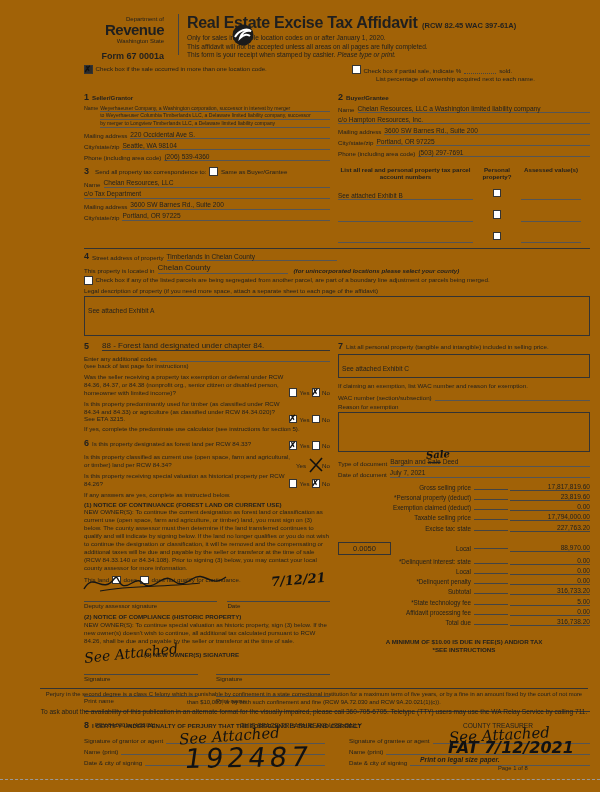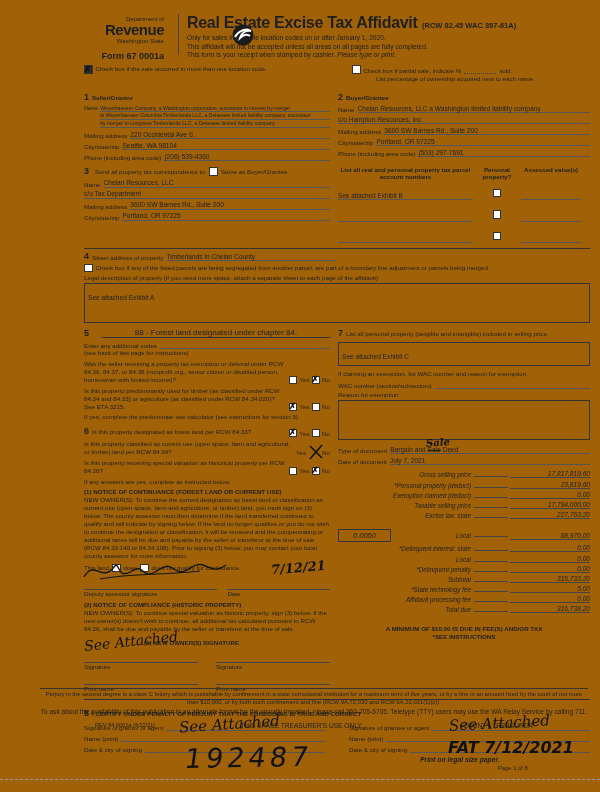--- a/index.html
+++ b/index.html
@@ -204,37 +204,42 @@
     </div>
 
     <div class="hr" style="margin-top:5px;"></div>
     <div style="margin-top:2px;">
       <div class="fl" style="margin-top:0;">
         <span class="sec-num">4</span>
         <span class="lbl">Street address of property</span>
         <span class="v" style="max-width:200px;flex:none;width:170px;">Timberlands in Chelan County</span>
         <span style="flex:1;"></span>
       </div>
+      <div class="fl">
+        <span class="lbl">This property is located in</span>
+        <span class="v" style="flex:none;width:130px;font-size:8px;">Chelan County</span>
+        <span class="lbl b i" style="margin-left:6px;">(for unincorporated locations please select your county)</span>
+      </div>
       <div style="display:flex;gap:3px;margin-top:2.5px;align-items:flex-start;">
         <span class="cb"></span>
         <span class="sm">Check box if any of the listed parcels are being segregated from another parcel, are part of a boundary line adjustment or parcels being merged.</span>
       </div>
       <div class="sm" style="margin-top:2px;">Legal description of property (if you need more space, attach a separate sheet to each page of the affidavit)</div>
       <div class="box" style="height:34px;padding:2px 3px;margin-top:1px;">
         <span style="font-size:6.6px;">See attached Exhibit A</span>
       </div>
     </div>
 
     <div class="cols" style="margin-top:5px;">
 
       <div class="colL">
         <div>
           <div style="display:flex;align-items:flex-end;">
             <span class="sec-num">5</span>
-            <span style="flex:1;margin-left:10px;border-bottom:0.7px solid #333;font-size:8px;text-align:center;">88 - Forest land designated under chapter 84.</span>
+            <span style="flex:1;margin-left:10px;border-bottom:0.7px solid #333;font-size:8px;">88 - Forest land designated under chapter 84.</span>
           </div>
           <div class="fl">
               <span class="lbl">Enter any additional codes</span>
               <span class="v"></span>
             </div>
           <div class="sm">(see back of last page for instructions)</div>
           <div class="qrow">
             <span class="sm qt">Was the seller receiving a property tax exemption or deferral under RCW 84.36, 84.37, or 84.38 (nonprofit org., senior citizen or disabled person, homeowner with limited income)?</span>
             <span class="yesno">
                 <span class="cb"></span>
@@ -363,21 +368,21 @@
           <div class="fl" style="margin-top:0;">
             <span class="lbl">Type of document</span>
             <span class="v"><span>Bargain and </span><span style="text-decoration:line-through;">Sale</span><span> Deed</span></span>
           </div>
           <div class="fl">
             <span class="lbl">Date of document</span>
             <span class="v">July 7, 2021</span>
           </div>
         </div>
 
-        <div style="margin-top:5px;font-style:italic;">
+        <div style="margin-top:5px;">
           <div class="frow">
               <span class="flabel">Gross selling price</span>
               <span class="fleader"></span>
               <span class="fval">17,817,819.60</span>
             </div>
           <div class="frow">
               <span class="flabel">*Personal property (deduct)</span>
               <span class="fleader"></span>
               <span class="fval">23,819.60</span>
             </div>

